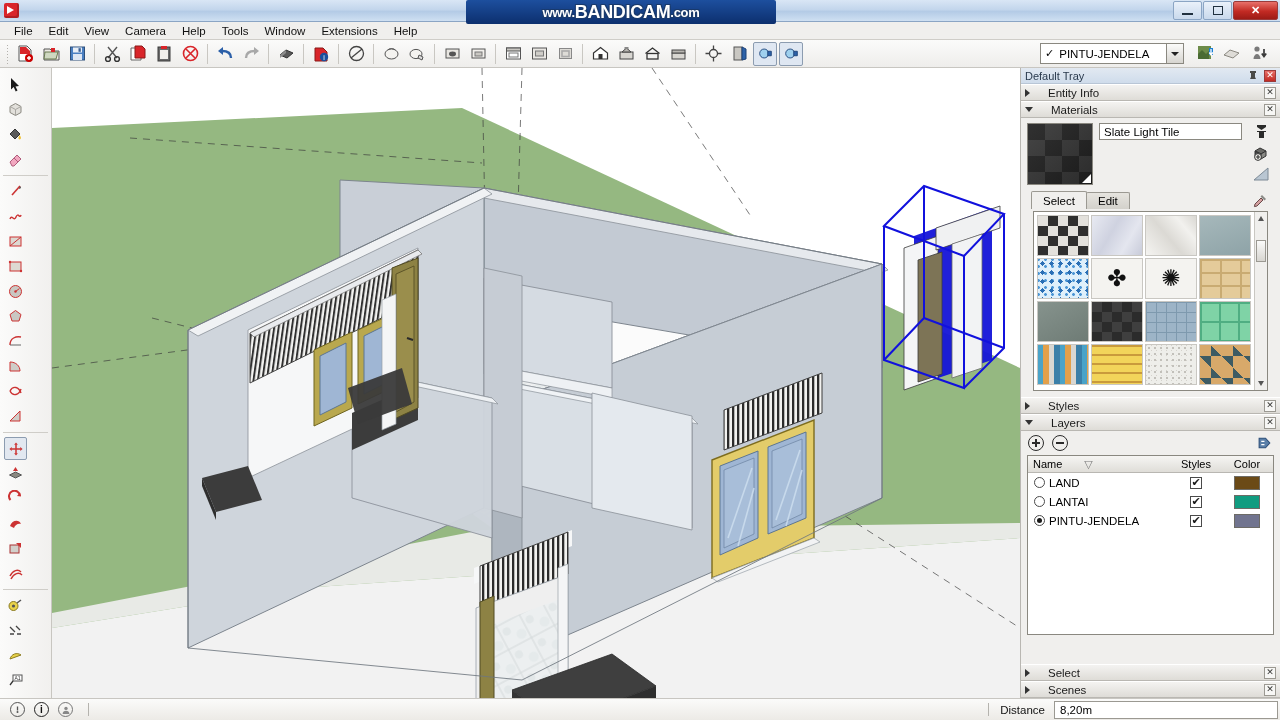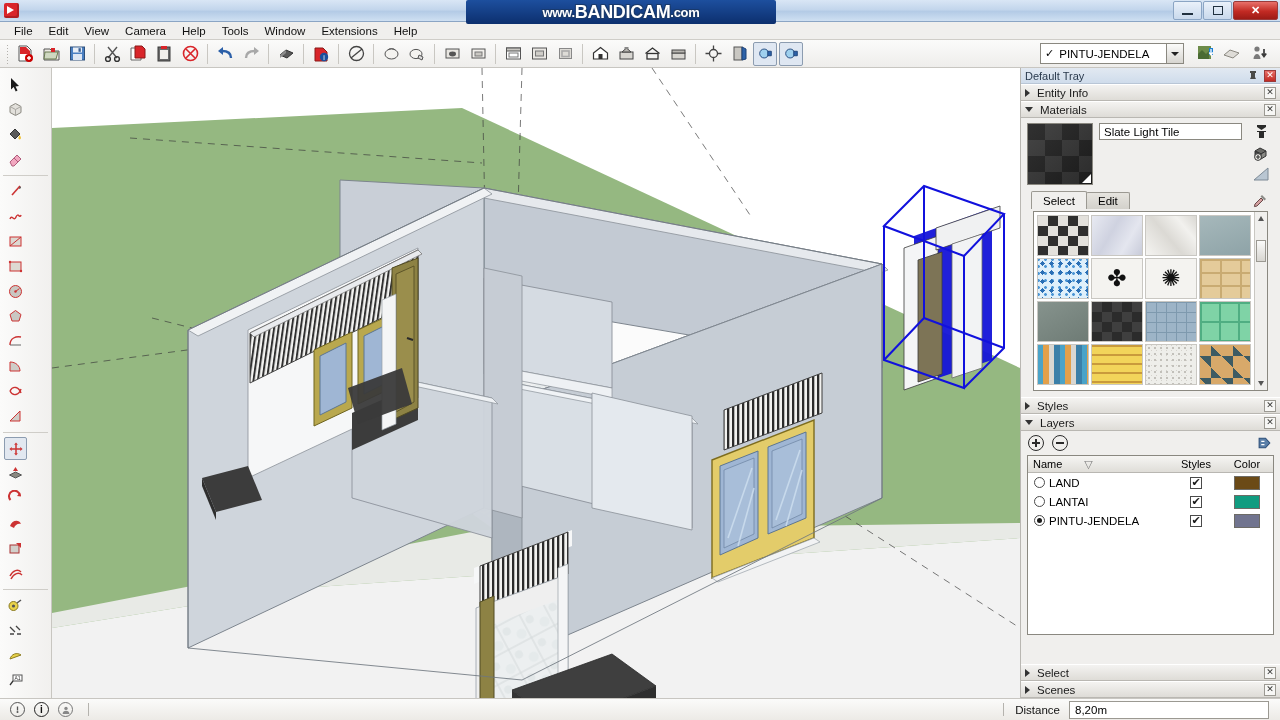--- a/index.html
+++ b/index.html
@@ -114,21 +114,21 @@
   .tray-title .sp { flex:1; }
   .pin { width:10px; height:11px; position:relative; margin-right:6px; }
   .xbox {
     width:12px; height:12px; border:1px solid #9b9992; background:#f7f7f5;
     display:flex; align-items:center; justify-content:center;
     font-size:9px; color:#3a3a38; line-height:1;
   }
   .panel-head {
     height:17px; background:linear-gradient(180deg,#f4f3f1,#dedcd7);
     border-top:1px solid #fff; border-bottom:1px solid #b9b7b2;
-    display:flex; align-items:center; padding:0 4px; gap:7px;
+    display:flex; align-items:center; padding:0 4px; gap:18px;
     font-size:11.5px; color:#1a1a1a;
   }
   .panel-head .sp { flex:1; }
   .tri { width:0;height:0; }
   .tri.right { border-left:5px solid #333; border-top:4px solid transparent; border-bottom:4px solid transparent; }
   .tri.down  { border-top:5px solid #333; border-left:4px solid transparent; border-right:4px solid transparent; }
 
   
   .mat-body { background:#f0efed; padding:5px 6px 0 6px; }
   .mat-top { display:flex; gap:6px; }
@@ -210,22 +210,22 @@
     background:linear-gradient(180deg,#fbfbfa,#eceae6); border-top:1px solid #c8c6c1;
     display:flex; align-items:center;
   }
   .sb-icons { display:flex; align-items:center; gap:9px; padding-left:10px; }
   .sb-ico { width:15px; height:15px; border:1.4px solid #555; border-radius:50%; position:relative;
     display:flex; align-items:center; justify-content:center; font-size:10px; color:#333; }
   .sb-div { width:1px; height:13px; background:#b5b3ae; margin-left:6px; }
   .sb-right { margin-left:auto; display:flex; align-items:center; height:22px; }
   .dist-label { font-size:11.5px; padding:0 9px; color:#111; }
   .dist-field {
-    width:200px; height:18px; background:#fff; border:1px solid #9b9992;
-    display:flex; align-items:center; padding:0 5px; font-size:11.5px; margin-right:11px;
+    width:224px; height:18px; background:#fff; border:1px solid #9b9992;
+    display:flex; align-items:center; padding:0 5px; font-size:11.5px; margin-right:2px;
   }
   svg { display:block; }
 </style>
 </head>
 <body>
 
 <div id="app">
 
   <div class="titlebar">
     <div class="tb-icon">

